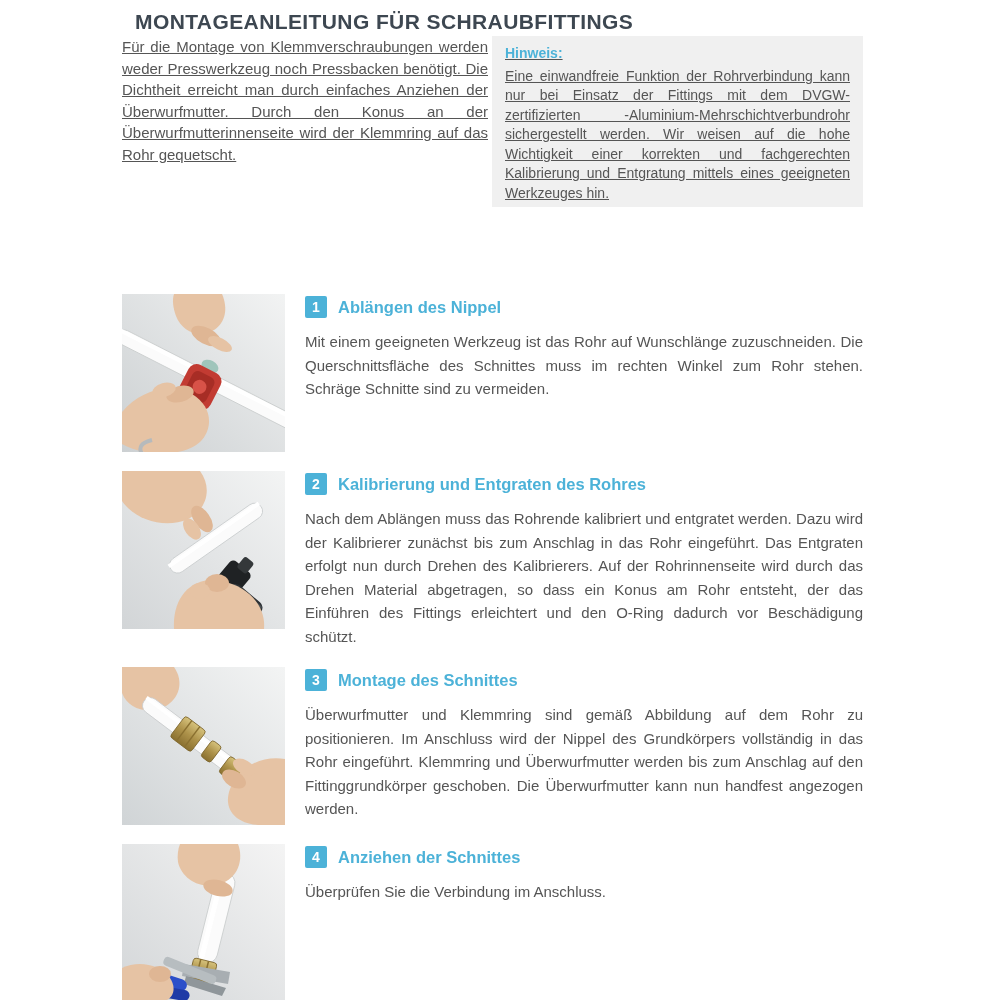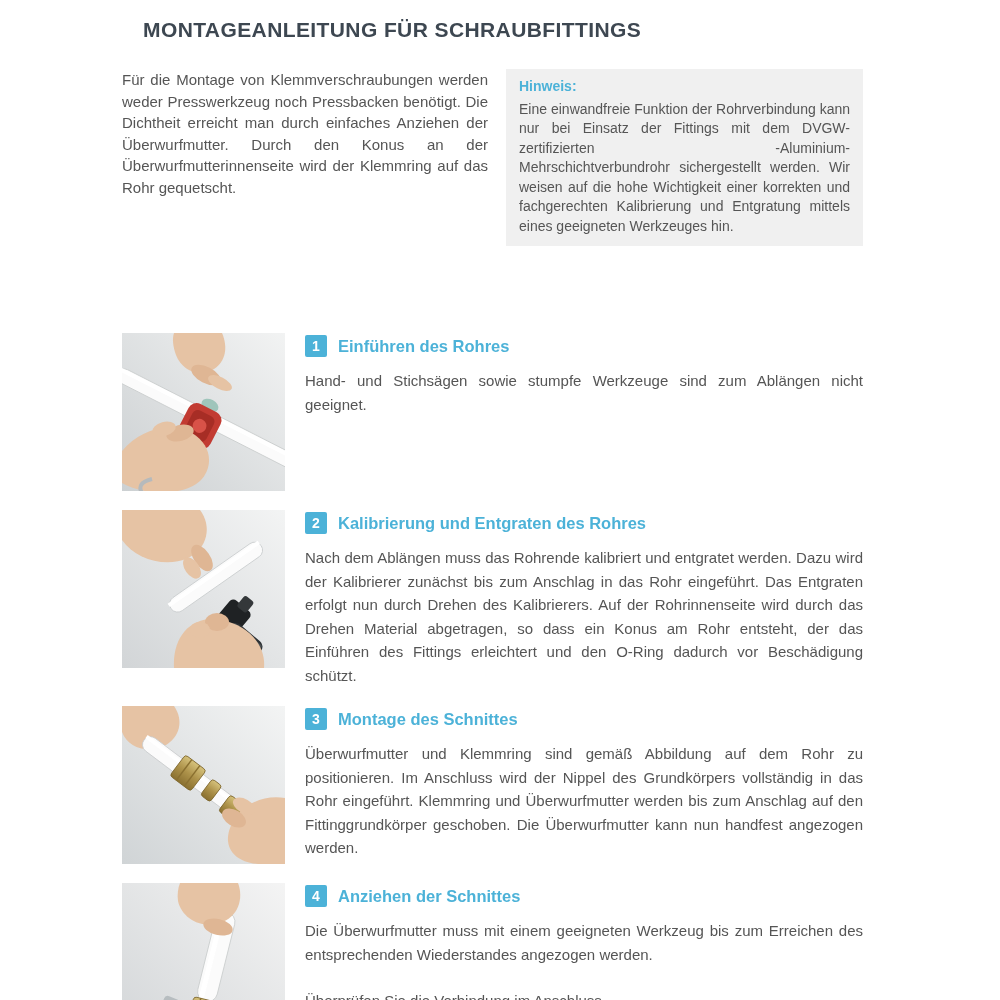--- a/index.html
+++ b/index.html
@@ -9,32 +9,32 @@
     --note-bg:#f0f0f0;
   }
   *{box-sizing:border-box;}
   html,body{margin:0;padding:0;}
   body{
     width:1000px;height:1000px;background:#ffffff;
     font-family:"Liberation Sans",sans-serif;color:var(--body);
     overflow:hidden;
   }
   .page-title{
-    margin:8px;padding:10px 0 0 135px;
+    margin:0;padding:10px 0 0 135px;
     font-size:21px;font-weight:bold;letter-spacing:.4px;
     color:var(--heading);
   }
   .content{margin-left:122px;width:741px;}
-  .intro-row{display:flex;gap:18px;margin-top:27px;}
+  .intro-row{display:flex;gap:4px;margin-top:2px;text-decoration:underline;}
   .intro-text{
     width:366px;font-size:15px;line-height:21.5px;text-align:justify;
   }
   .note-box{
     flex:1;background:var(--note-bg);
-    padding:8px 13px 10px;font-size:14px;line-height:19.5px;
+    padding:8px 13px 4px;font-size:14px;line-height:19.5px;
     align-self:flex-start;
   }
   .note-label{color:var(--accent);font-weight:bold;margin-bottom:3px;}
   .note-text{text-align:justify;}
   .steps{margin-top:87px;}
   .step{display:flex;gap:20px;margin-bottom:19px;}
   .photo{width:163px;height:158px;flex:none;display:block;}
   .step-body{flex:1;padding-top:2px;}
   .step-header{display:flex;align-items:center;gap:11px;margin-bottom:12px;}
   .badge{
@@ -90,24 +90,24 @@
         </g>
 
         <path d="M0,118 C18,96 48,88 70,100 C90,112 92,134 78,148 C60,164 20,162 0,150 Z" fill="#e6c3a4"></path>
         <ellipse cx="58" cy="100" rx="14" ry="8" transform="rotate(-15 58 100)" fill="#dfb694"></ellipse>
         <ellipse cx="42" cy="96" rx="12" ry="7" transform="rotate(-15 42 96)" fill="#e6c3a4"></ellipse>
         <path d="M30,146 q-16,4 -10,14 q6,8 16,0" fill="none" stroke="#b6babc" stroke-width="4"></path>
       </svg>
       <div class="step-body">
         <div class="step-header">
           <div class="badge">1</div>
-          <div class="step-title">Einführen des Rohres</div>
-        </div>
-        <div class="step-text">
-          <p>Hand- und Stichsägen sowie stumpfe Werkzeuge sind zum Ablängen nicht geeignet.</p>
+          <div class="step-title">Ablängen des Nippel</div>
+        </div>
+        <div class="step-text">
+          <p>Mit einem geeigneten Werkzeug ist das Rohr auf Wunschlänge zuzuschneiden. Die Quer­schnittsfläche des Schnittes muss im rechten Winkel zum Rohr stehen. Schräge Schnitte sind zu vermeiden.</p>
         </div>
       </div>
     </div>
 
     <div class="step">
       <svg class="photo" viewBox="0 0 163 158" xmlns="http://www.w3.org/2000/svg" aria-label="hand-inserting-black-calibrating-tool-into-white-pipe">
         <defs>
           <linearGradient id="bg2" x1="1" y1="0" x2="0" y2="1">
             <stop offset="0" stop-color="#f3f4f4"></stop>
               <stop offset="1" stop-color="#d2d5d7"></stop>
@@ -232,20 +232,19 @@
 
         <path d="M0,124 C16,116 38,120 48,134 C56,146 50,158 36,158 L0,158 Z" fill="#e6c3a4"></path>
         <ellipse cx="38" cy="130" rx="11" ry="8" fill="#dfb694"></ellipse>
       </svg>
       <div class="step-body">
         <div class="step-header">
           <div class="badge">4</div>
           <div class="step-title">Anziehen der Schnittes</div>
         </div>
         <div class="step-text">
-          <p>Die Überwurfmutter muss mit einem geeigneten Werkzeug bis zum Erreichen des entspre­chenden Wiederstandes angezogen werden.</p>
           <p>Überprüfen Sie die Verbindung im Anschluss.</p>
         </div>
       </div>
     </div>
 
   </div>
 </div>
 
 </body></html>

